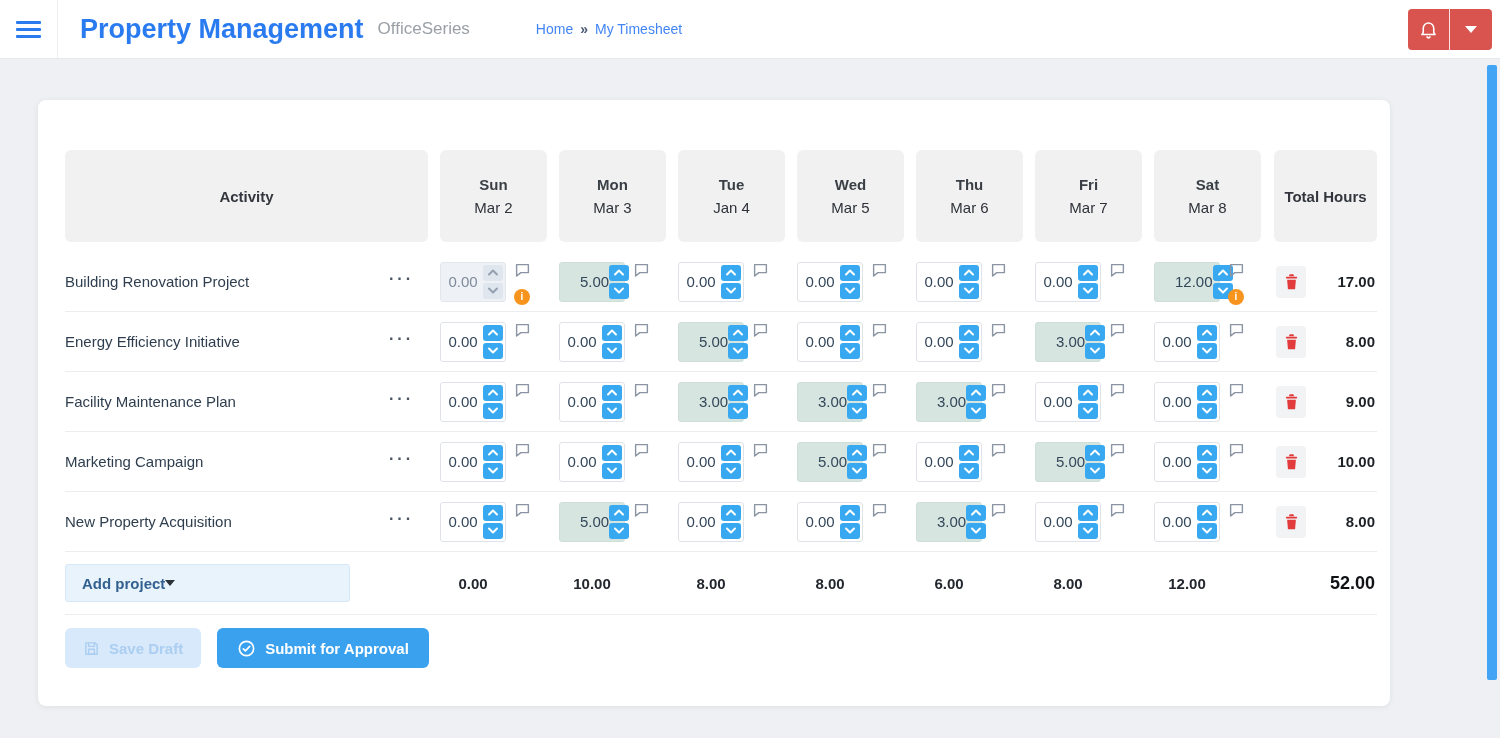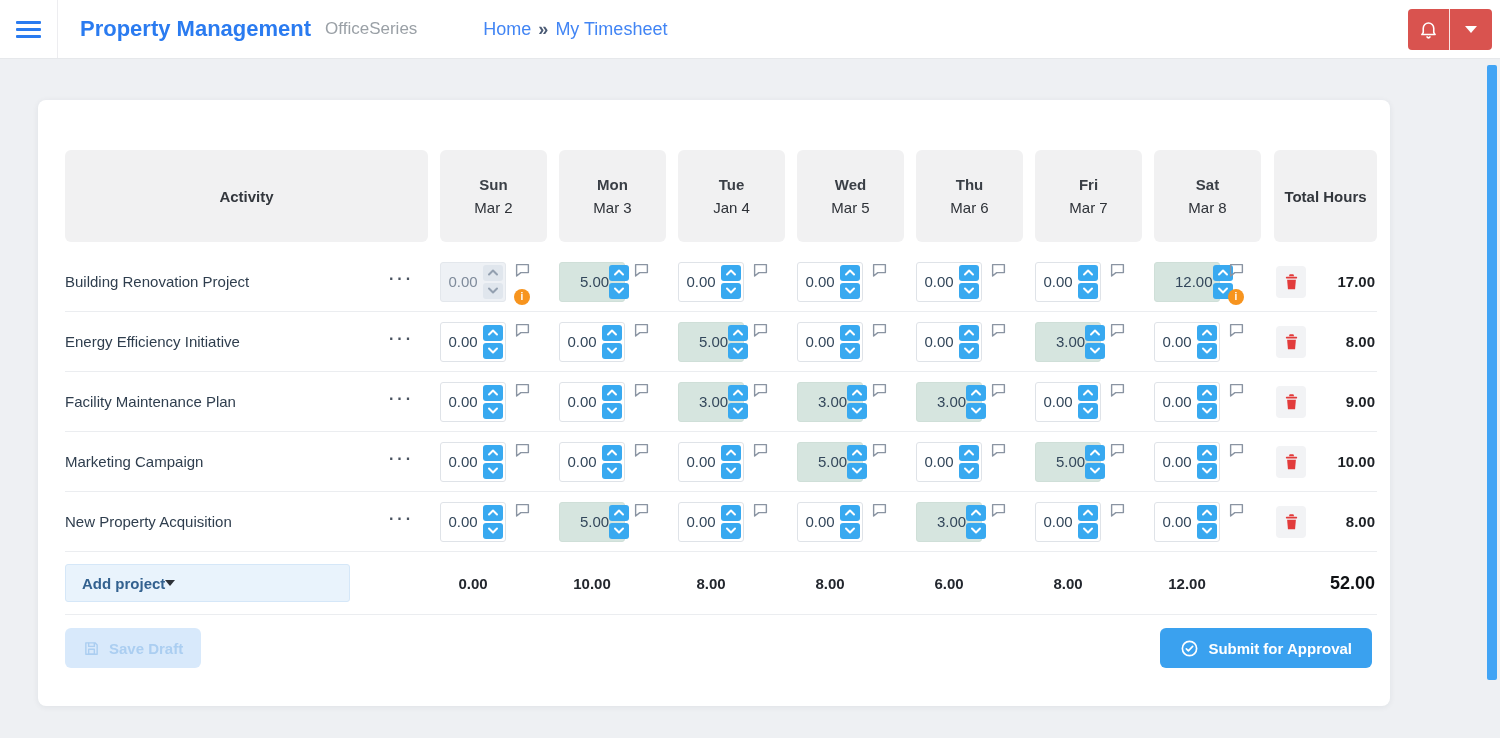--- a/index.html
+++ b/index.html
@@ -9,23 +9,23 @@
     background:#eef0f3;
     font-family:"Liberation Sans","DejaVu Sans",sans-serif;
   }
   
   .topbar { height:59px; background:#fff; border-bottom:1px solid #e6e8eb;
             display:flex; align-items:center; position:relative; }
   .hamburger { width:58px; height:58px; background:#fff; border:none;
                border-right:1px solid #ededf0; display:flex; flex-direction:column;
                justify-content:center; align-items:center; gap:4px; cursor:pointer; }
   .hamburger .bar { width:25px; height:3px; background:#2a7bf0; border-radius:1px; }
-  .brand-title { color:#2a7bf0; font-size:22px; font-weight:bold; margin-left:22px; white-space:nowrap; }
+  .brand-title { color:#2a7bf0; font-size:27px; font-weight:bold; margin-left:22px; white-space:nowrap; }
   .brand-sub { color:#9aa0a6; font-size:17px; margin-left:14px; white-space:nowrap; }
-  .breadcrumb { margin-left:66px; font-size:18px; display:flex; align-items:flex-end; gap:7px; }
+  .breadcrumb { margin-left:66px; font-size:14px; display:flex; align-items:flex-end; gap:7px; }
   .crumb-link { color:#4285f4; cursor:pointer; }
   .crumb-sep { color:#4a5a74; font-weight:bold; }
   .top-actions { position:absolute; right:8px; top:9px; display:flex; }
   .btn-red { width:42px; height:41px; background:#d9534f; border:none; display:flex;
              align-items:center; justify-content:center; cursor:pointer; padding:0; }
   .btn-bell { border-radius:4px 0 0 4px; border-right:1px solid rgba(255,255,255,.85); }
   .btn-caret { border-radius:0 4px 4px 0; }
   .caret-down { width:0; height:0; border-left:6px solid transparent;
                 border-right:6px solid transparent; border-top:7px solid #fff; }
   
@@ -81,21 +81,21 @@
                  border-radius:3px; display:flex; align-items:center; justify-content:flex-start;
                  padding:0 16px; cursor:pointer; }
   .add-project-label { color:#33618f; font-weight:bold; font-size:15px; }
   .select-caret { width:0; height:0; border-left:5px solid transparent;
                   border-right:5px solid transparent; border-top:6px solid #2d3138; }
   .day-total { width:107px; margin-left:12px; display:flex; }
   .day-total span { width:66px; text-align:center; font-weight:bold; font-size:15px; color:#23272e; }
   .grand-total { width:103px; margin-left:13px; text-align:right; font-weight:bold; font-size:18px;
                  color:#101215; padding-right:2px; }
   
-  .actions-row { display:flex; justify-content:space-between; gap:16px; padding:13px 5px 0 0; }
+  .actions-row { display:flex; justify-content:flex-start; gap:16px; padding:13px 5px 0 0; }
   .btn { height:40px; border:none; border-radius:6px; font-size:15px; font-weight:bold;
          display:flex; align-items:center; gap:9px; padding:0 18px; cursor:pointer;
          font-family:inherit; }
   .btn-save { background:#d8e9fb; color:#abcef1; }
   .btn-submit { background:#3aa1ef; color:#fff; padding:4px 20px; }
 </style>
 </head>
 <body>
 
 <div class="topbar">

